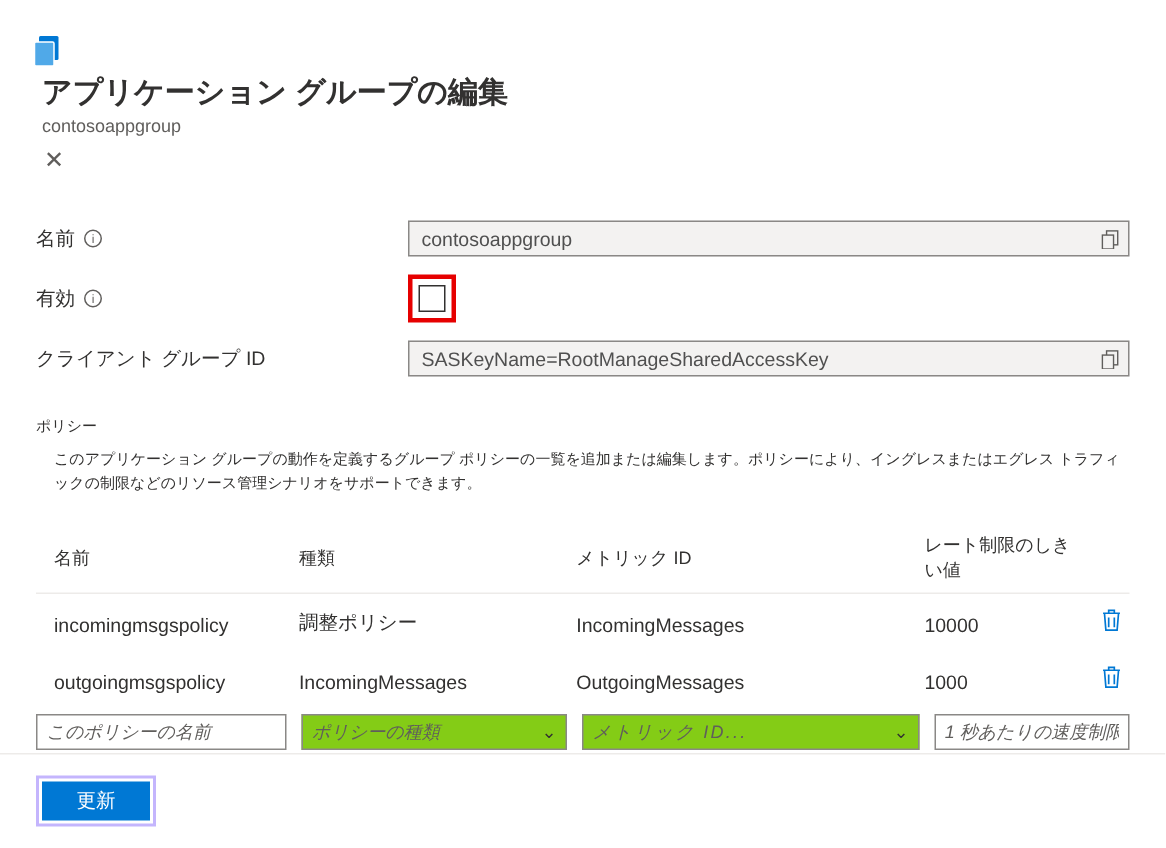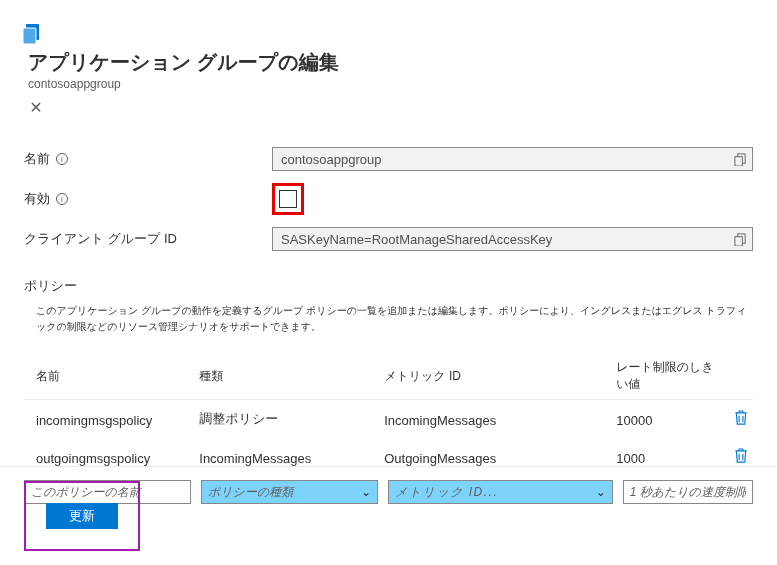--- a/index.html
+++ b/index.html
@@ -18,43 +18,43 @@
   .info-icon { width: 12px; height: 12px; border: 1px solid #605e5c; border-radius: 50%; display: inline-flex; align-items: center; justify-content: center; font-size: 8px; color: #605e5c; cursor: default; }
   .form-control { flex: 1; }
   .text-input { width: 100%; height: 24px; border: 1px solid #8a8886; background: #f3f2f1; padding: 0 28px 0 8px; font-size: 13px; position: relative; color: #505050; }
   .input-wrap { position: relative; }
   .copy-btn { position: absolute; right: 4px; top: 50%; transform: translateY(-50%); width: 18px; height: 18px; display: flex; align-items: center; justify-content: center; cursor: pointer; color: #605e5c; }
   .copy-btn svg { width: 13px; height: 13px; }
   .checkbox-wrap { display: inline-block; border: 3px solid #e60000; padding: 4px; line-height: 0; }
   .checkbox { width: 18px; height: 18px; border: 1px solid #323130; background: #fff; display: inline-block; }
 
   .section { padding: 18px 24px 0 24px; }
-  .section-title { font-size: 13px; color: #323130; margin-bottom: 8px; }
+  .section-title { font-size: 10px; color: #323130; margin-bottom: 8px; }
   .section-desc { font-size: 10px; color: #323130; line-height: 1.6; padding-left: 12px; margin-bottom: 18px; }
 
   .table { padding: 0 24px; }
   .table-head, .table-row, .table-input-row { display: flex; align-items: center; gap: 10px; }
   .table-head { border-bottom: 1px solid #edebe9; padding: 6px 0; color: #323130; font-size: 12px; }
   .table-row { padding: 10px 0; font-size: 13px; align-items: flex-end; }
   .col-name { width: 168px; }
   .col-type { width: 178px; }
   .col-metric { width: 226px; }
   .col-rate { width: 105px; }
   .col-action { width: 24px; display: flex; justify-content: center; }
   .delete-btn { cursor: pointer; color: #0078d4; }
   .delete-btn svg { width: 14px; height: 15px; }
 
   .table-input-row { padding-top: 4px; }
   .table-input-row input { width: 100%; height: 24px; border: 1px solid #8a8886; padding: 0 6px; font-size: 12px; color: #333; font-style: italic; }
   .table-input-row input::placeholder { color: #605e5c; font-style: italic; }
-  .dropdown { width: 100%; height: 24px; border: 1px solid #8a8886; background: #7dd3fc; display: flex; align-items: center; justify-content: space-between; padding: 2px 6px; font-size: 12px; color: #605e5c; font-style: italic; cursor: pointer; }
+  .dropdown { width: 100%; height: 24px; border: 1px solid #8a8886; background: #84cc16; display: flex; align-items: center; justify-content: space-between; padding: 2px 6px; font-size: 12px; color: #605e5c; font-style: italic; cursor: pointer; }
   .dropdown .chev { font-style: normal; color: #323130; }
 
   .footer { position: absolute; left: 0; right: 0; bottom: 0; border-top: 1px solid #edebe9; padding: 14px 24px; }
-  .update-btn-wrap { display: inline-block; border: 2px solid #a21caf; padding: 20px; }
+  .update-btn-wrap { display: inline-block; border: 2px solid #c4b5fd; padding: 2px; }
   .update-btn { display: inline-flex; align-items: center; justify-content: center; min-width: 72px; height: 26px; background: #0078d4; color: #fff; font-size: 13px; border: none; cursor: pointer; padding: 0 16px; }
 </style>
 </head>
 <body>
 
 <div class="header">
   <div class="header-icon-wrap">
     <span class="header-icon">
       <svg viewBox="0 0 24 24">
           <rect x="6" y="2" width="13" height="16" rx="1" fill="#0078d4"></rect>

